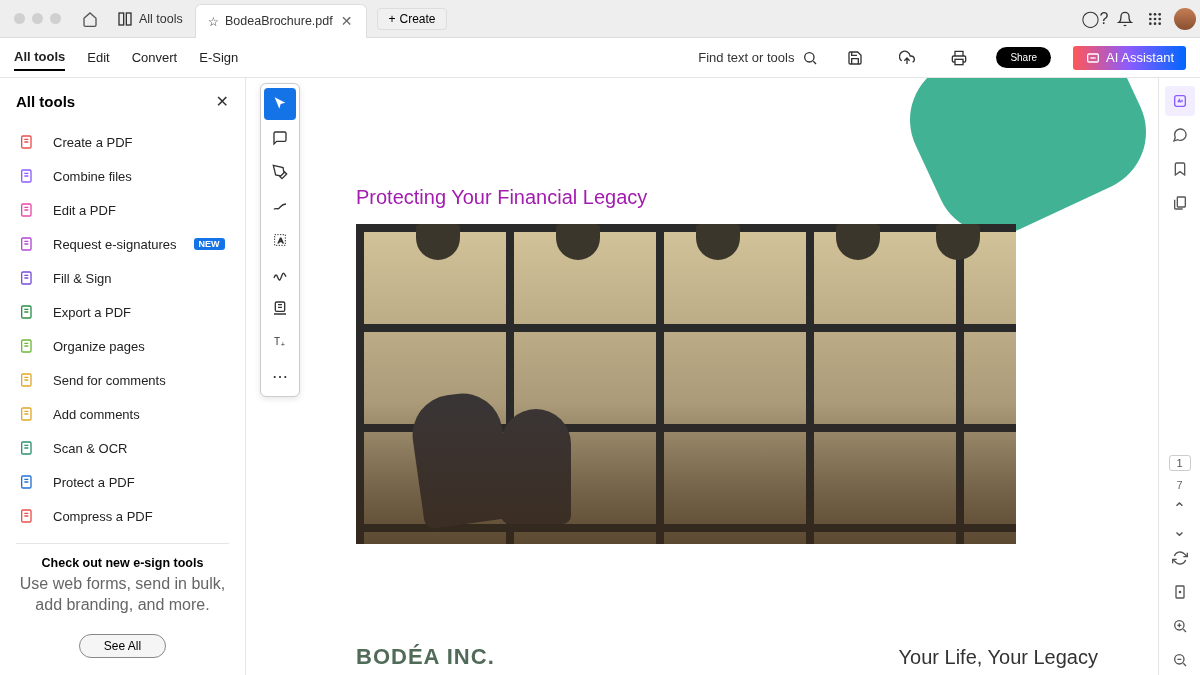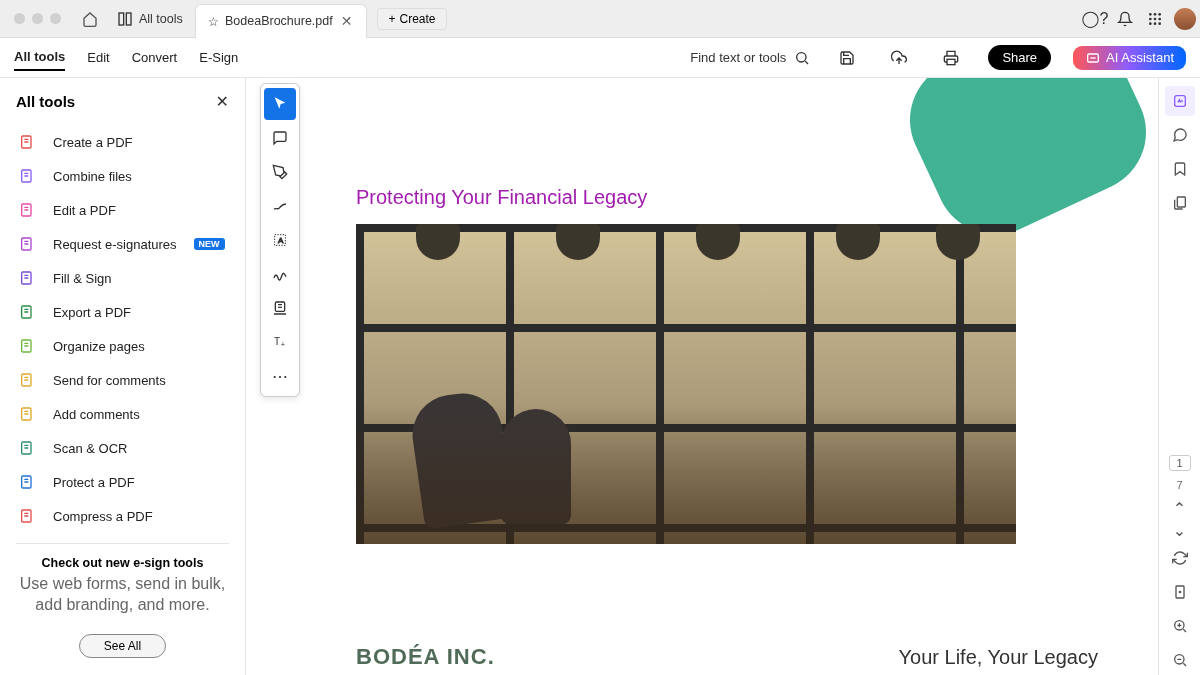--- a/index.html
+++ b/index.html
@@ -12,22 +12,22 @@
 .tab.alltools{border-right:none}
 .tab.active{background:#fff;border-radius:6px 6px 0 0;border:1px solid #ddd;border-bottom:none;margin-top:4px;height:34px}
 .tab .close{font-size:14px;color:#666;padding:0 2px}
 .createbtn{display:flex;align-items:center;gap:4px;padding:3px 10px;background:#f0f0f0;border:1px solid #ddd;border-radius:4px;font-size:12px;margin-left:10px;cursor:pointer}
 .topbar{height:40px;display:flex;align-items:center;border-bottom:1px solid #e5e5e5;padding:0 14px;gap:22px}
 .topbar .mitem{font-size:13px;color:#222;padding:5px 0;cursor:pointer}
 .topbar .mitem.sel{border-bottom:2px solid #000;font-weight:600}
 .spacer{flex:1}
 .topbar .search{display:flex;align-items:center;gap:8px;font-size:13px;color:#333}
 .icbtn{width:30px;height:30px;display:flex;align-items:center;justify-content:center;color:#333;cursor:pointer}
-.sharebtn{background:#000;color:#fff;padding:5px 14px;border-radius:15px;font-size:13px;cursor:pointer}
-.aibtn{background:linear-gradient(90deg,#ff5757,#8a5cff,#0066ff);color:#fff;padding:4px 12px;border-radius:9px;font-size:13px;display:flex;align-items:center;gap:5px;cursor:pointer}
+.sharebtn{background:#000;color:#fff;padding:5px 14px;border-radius:15px;font-size:10px;cursor:pointer}
+.aibtn{background:linear-gradient(90deg,#ff5757,#8a5cff,#0066ff);color:#fff;padding:4px 12px;border-radius:3px;font-size:13px;display:flex;align-items:center;gap:5px;cursor:pointer}
 .main{display:flex;height:597px}
 .sidebar{width:246px;border-right:1px solid #e5e5e5;padding:14px 16px;overflow:hidden}
 .sidehead{display:flex;justify-content:space-between;align-items:center;margin-bottom:14px}
 .sidehead h3{font-size:15px;font-weight:700}
 .sidehead .x{font-size:16px;color:#333;cursor:pointer}
 .sideitem{display:flex;align-items:center;gap:17px;padding:8px 2px;font-size:13px;color:#222;cursor:pointer}
 .sideitem .ic{width:18px;height:18px;display:flex;align-items:center;justify-content:center;flex-shrink:0}
 .badge{background:#1473e6;color:#fff;font-size:9px;font-weight:700;padding:1px 5px;border-radius:3px}
 .promo{border-top:1px solid #e5e5e5;margin-top:10px;padding-top:12px;text-align:center}
 .promo h4{font-size:12.5px;font-weight:600;margin-bottom:4px}

